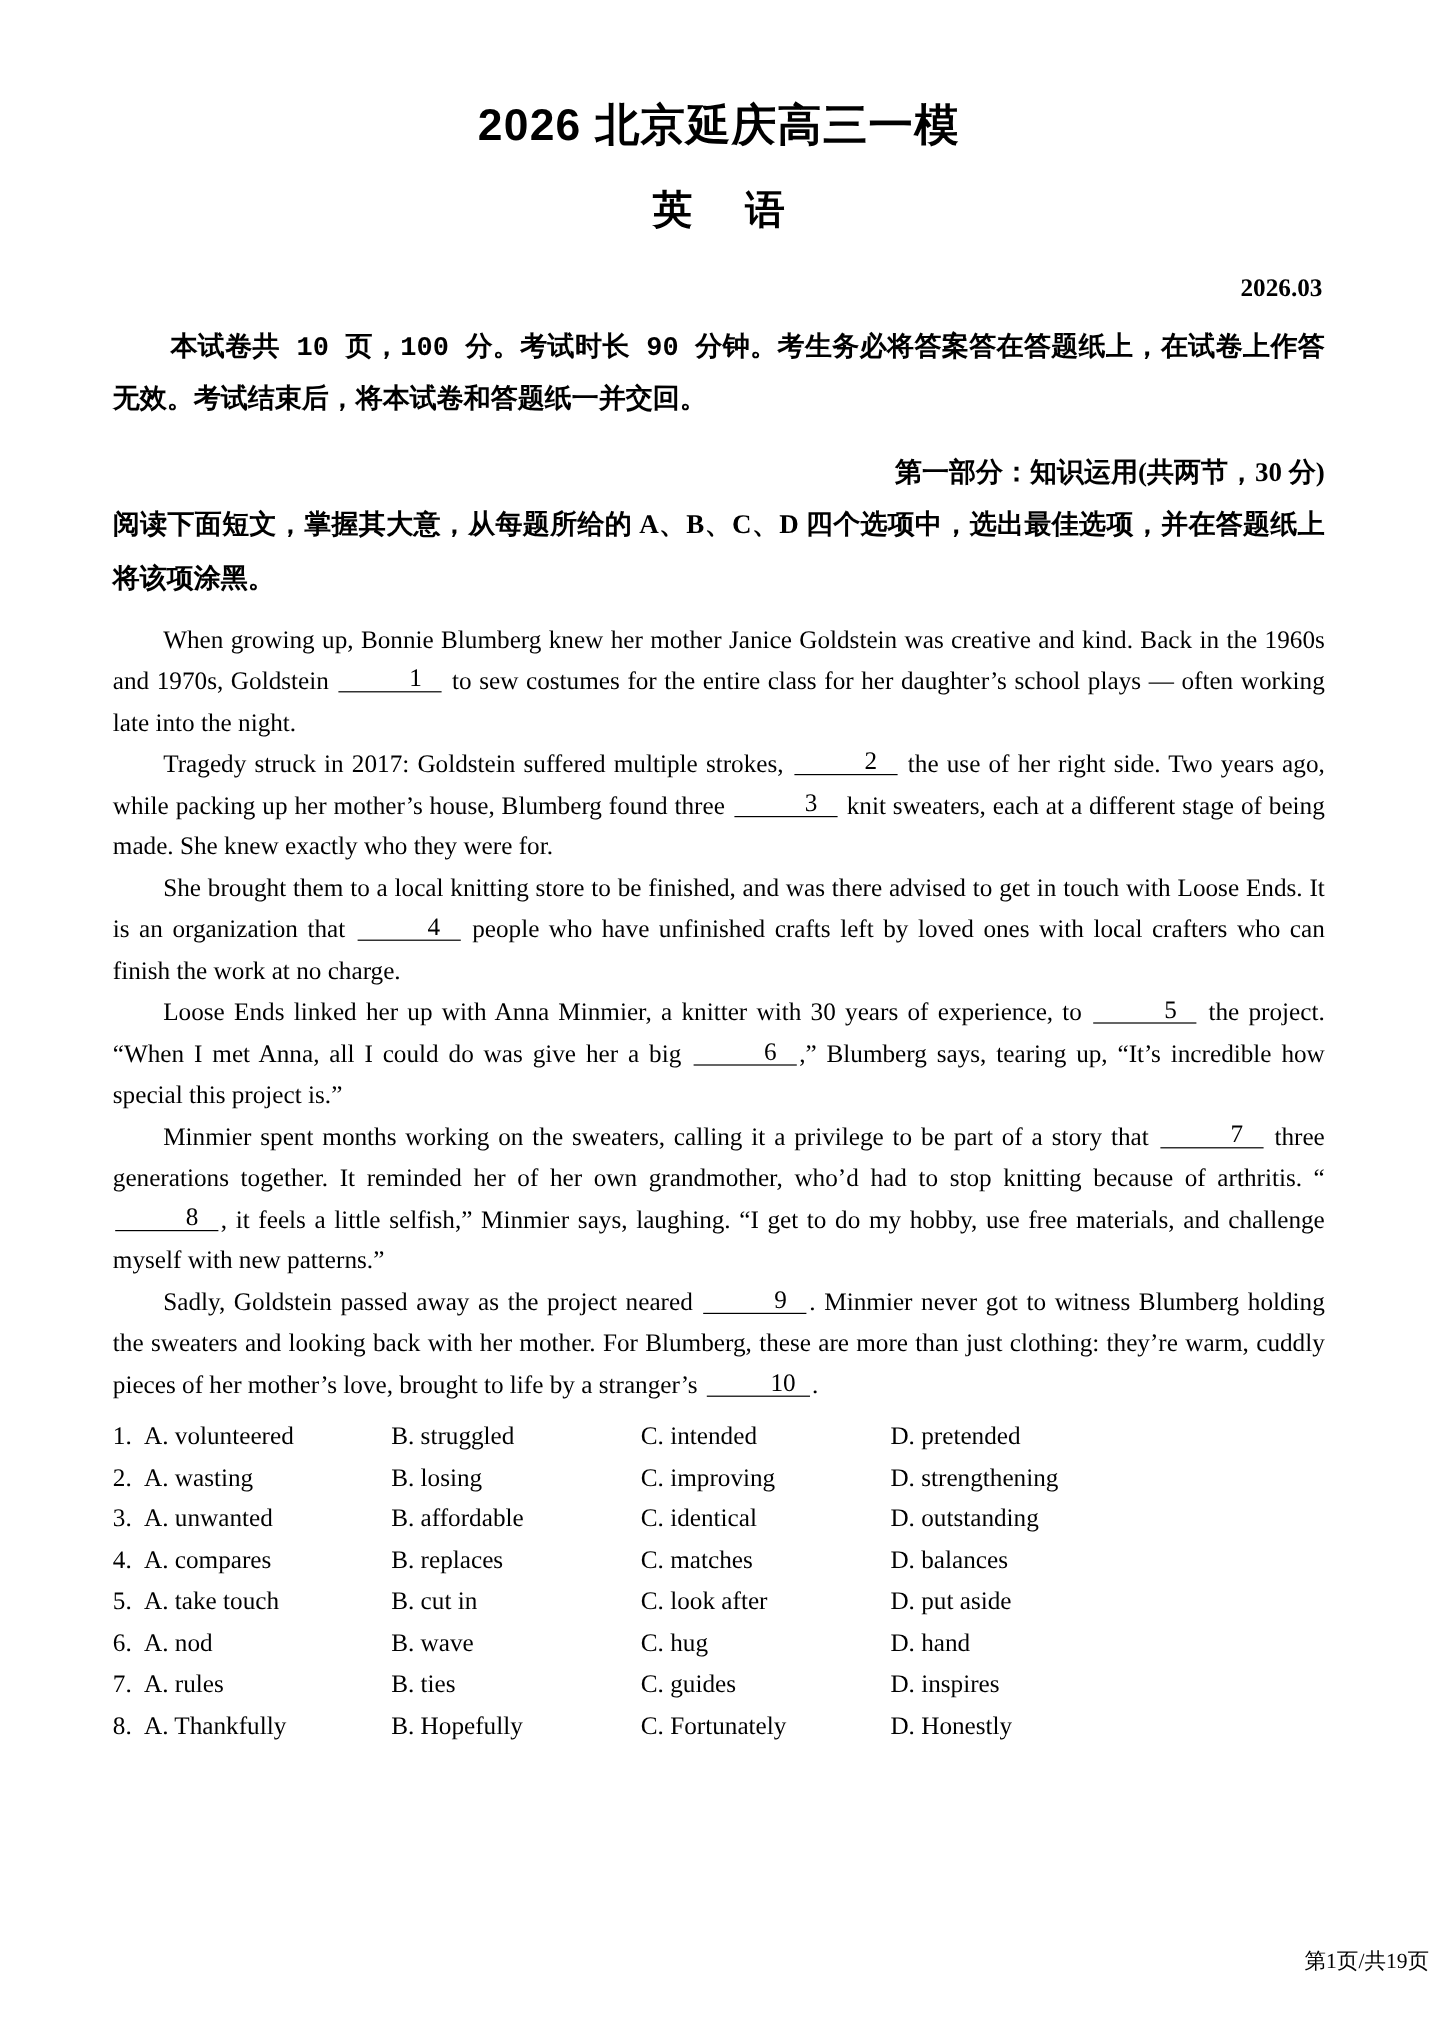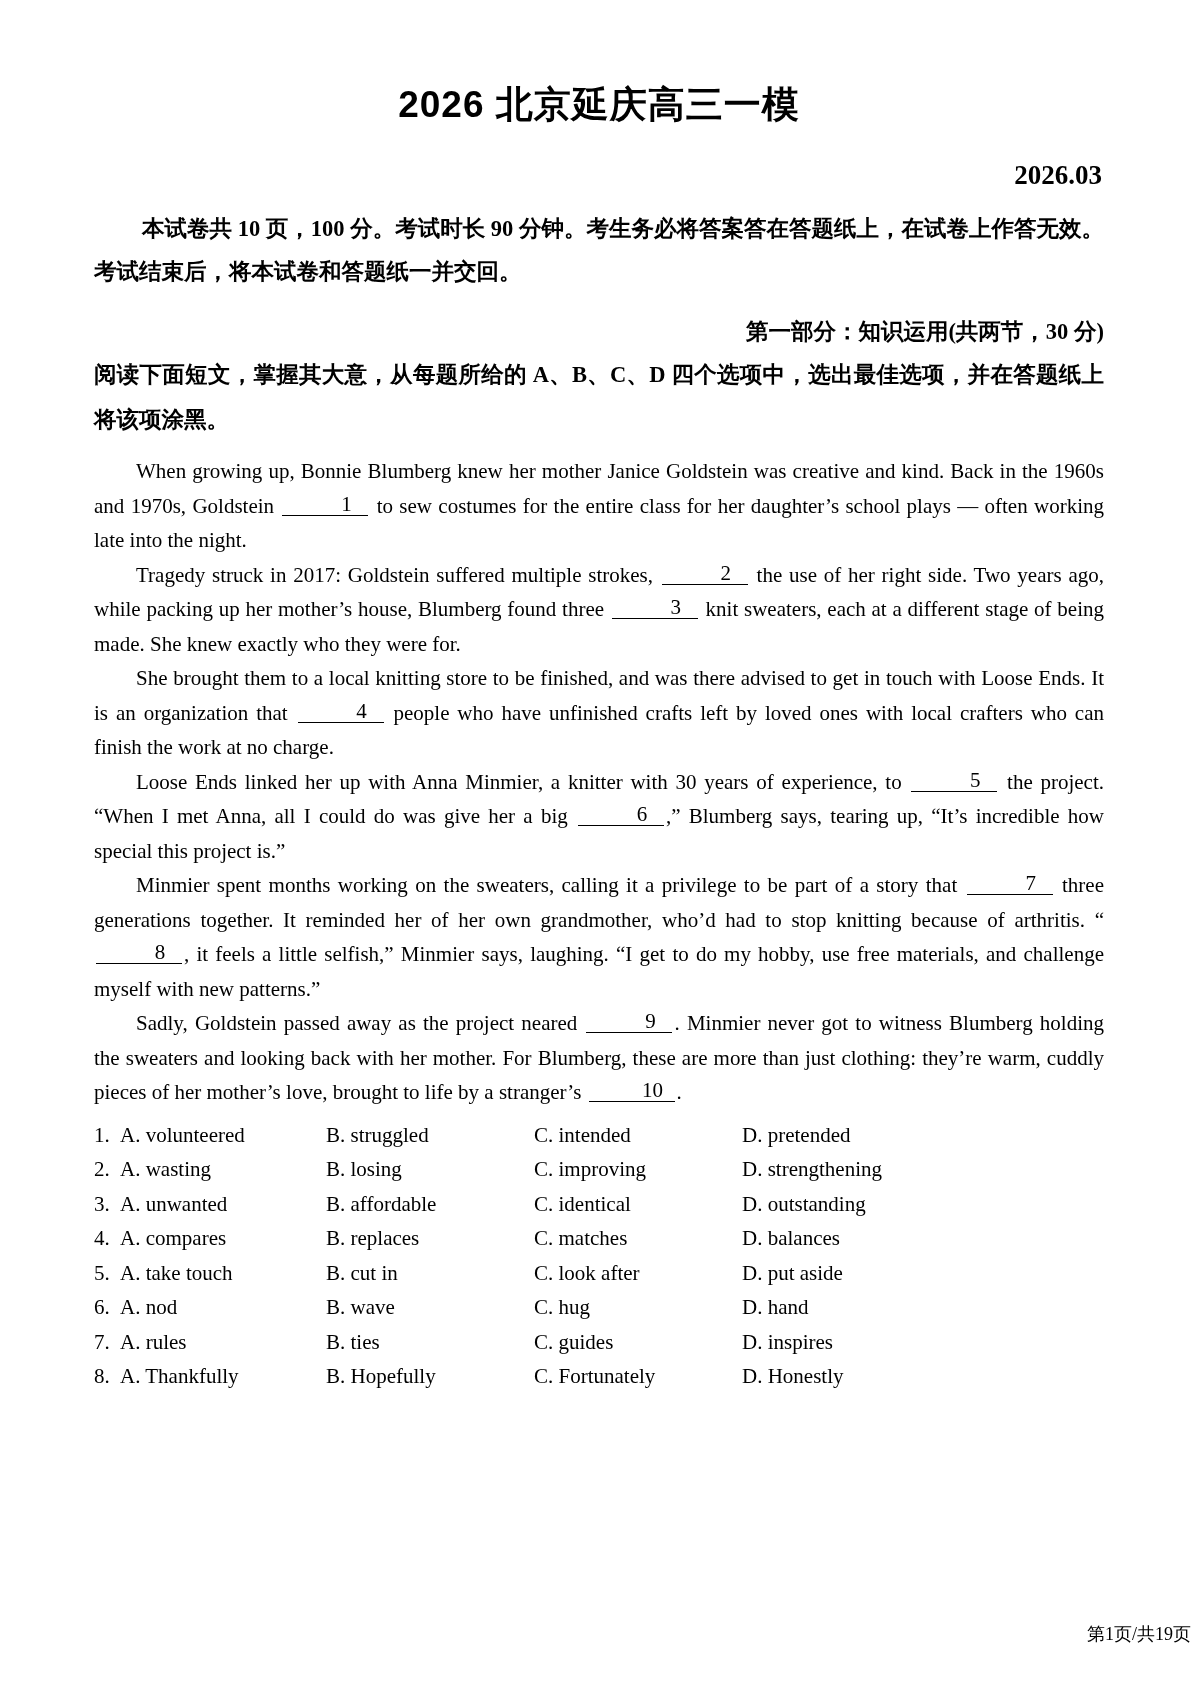--- a/index.html
+++ b/index.html
@@ -45,40 +45,40 @@
     font-weight: bold;
     margin: 0;
     padding-top: 26px;
     line-height: 1.25;
     font-family: "Liberation Sans", "DejaVu Sans", sans-serif;
   }
   .doc-subtitle .gap { display: inline-block; width: 44px; }
 
   .date-line {
     text-align: right;
-    font-size: 27px;
+    font-size: 21px;
     font-weight: bold;
     margin: 0;
     padding-top: 32px;
     padding-right: 2px;
     font-family: "Liberation Serif", serif;
   }
 
   
   .cn-para {
     font-size: 22.5px;
     font-weight: bold;
     line-height: 43px;
     margin: 0;
     padding-top: 16px;
     text-align: justify;
     text-justify: inter-ideograph;
     font-family: "Liberation Serif", "DejaVu Serif", serif;
   }
-  .cn-para.indent { text-indent: 48px; }
+  .cn-para.indent { text-indent: 48px; font-family: Liberation Mono, monospace; }
 
   .part-heading {
     text-align: right;
     font-size: 22.5px;
     font-weight: bold;
     margin: 0;
     padding-top: 19px;
     line-height: 40px;
   }
   .section-heading {
@@ -155,20 +155,21 @@
   }
 </style>
 </head>
 <body>
 
 <div class="page">
   <div class="inner">
 
     <h1 class="doc-title">2026 北京延庆高三一模</h1>
 
+    <h2 class="doc-subtitle"><span>英</span><span class="gap"></span><span>语</span></h2>
 
     <div class="date-line">2026.03</div>
 
     <p class="cn-para indent">本试卷共 10 页，100 分。考试时长 90 分钟。考生务必将答案答在答题纸上，在试卷上作答无效。考试结束后，将本试卷和答题纸一并交回。</p>
 
     <p class="part-heading">第一部分：知识运用(共两节，30 分)</p>
 
 
     <p class="cn-directive">阅读下面短文，掌握其大意，从每题所给的 A、B、C、D 四个选项中，选出最佳选项，并在答题纸上将该项涂黑。</p>
 

